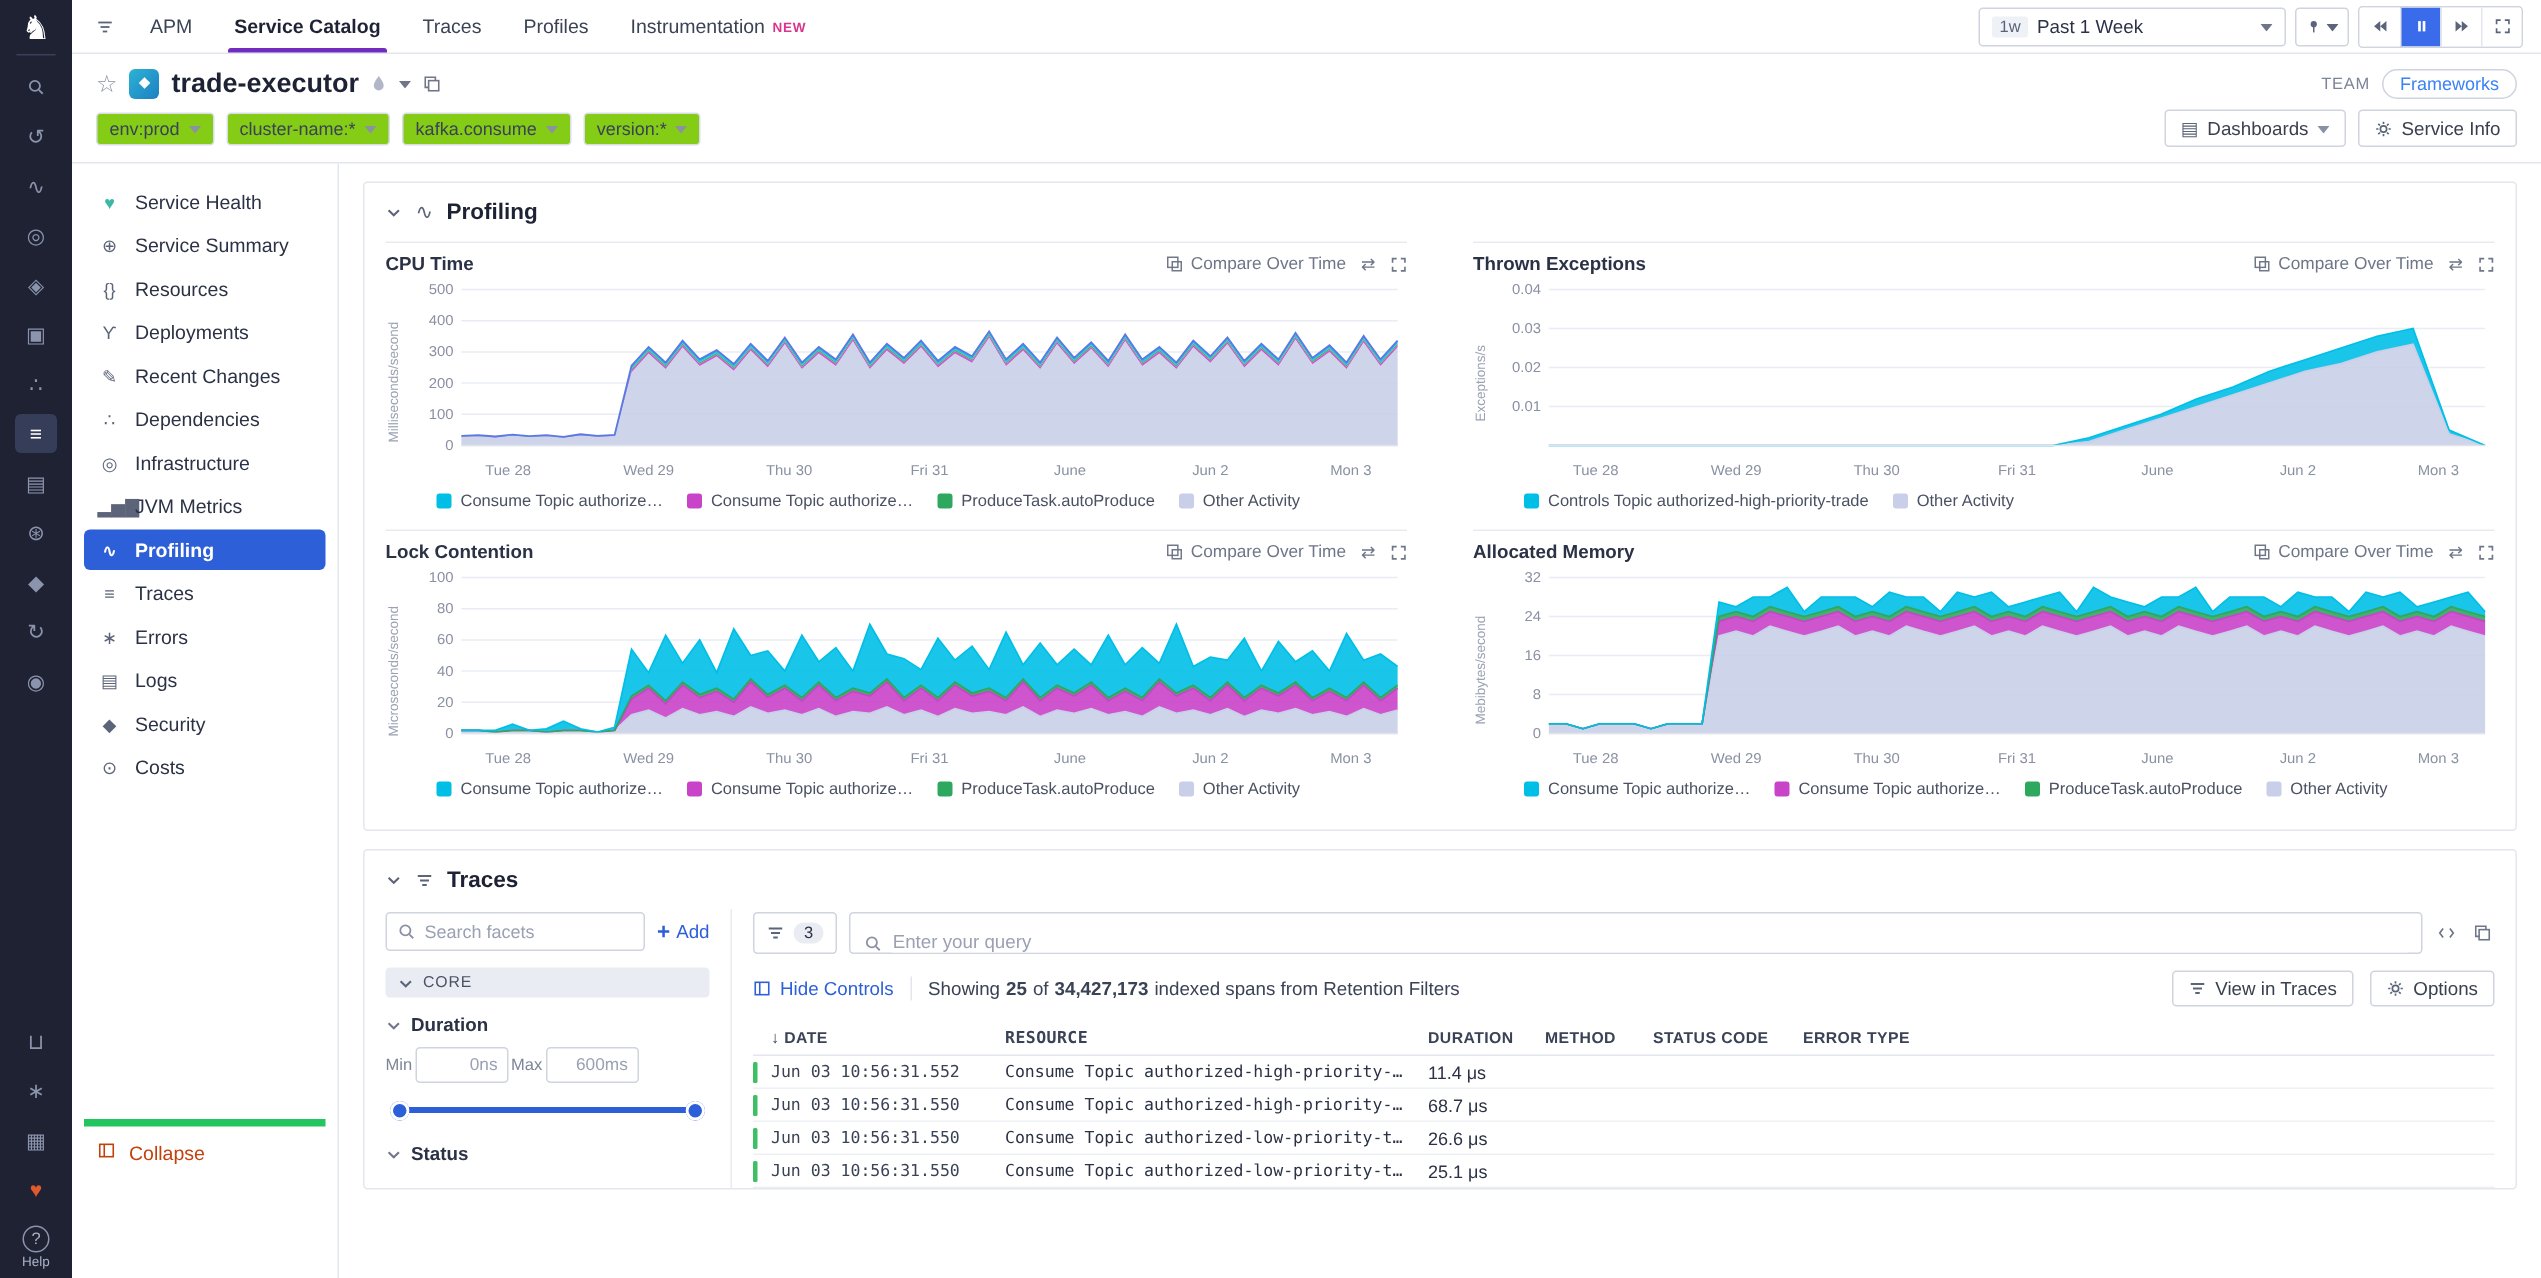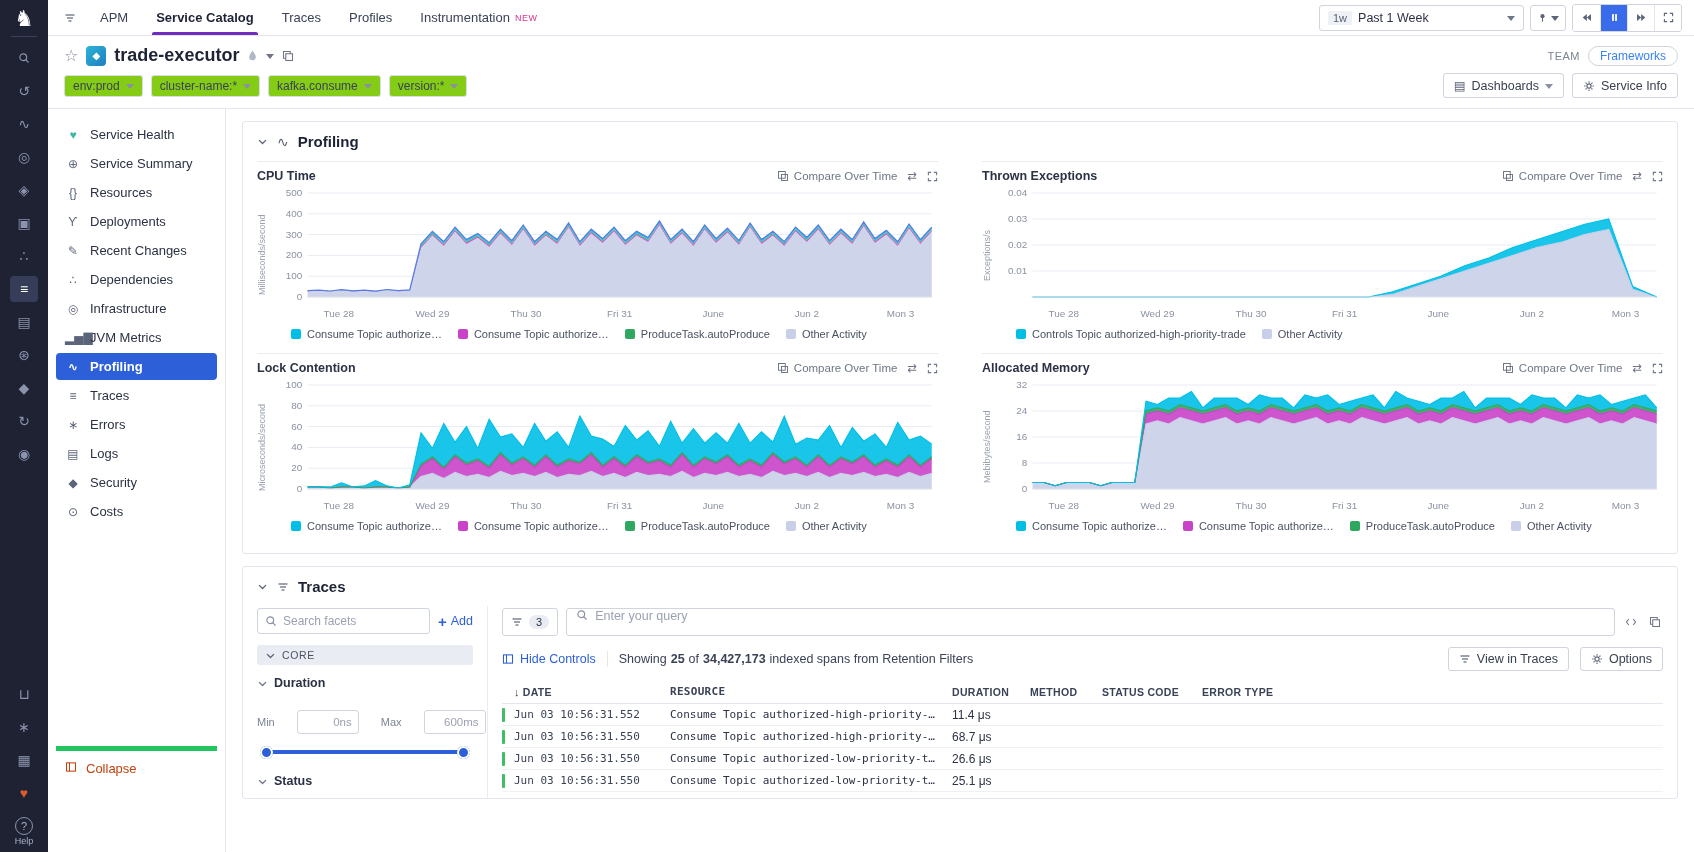--- a/index.html
+++ b/index.html
@@ -21,21 +21,21 @@
 
   .main-col{flex:1;display:flex;flex-direction:column;min-width:0}
 
   
   .topnav{height:36px;border-bottom:1px solid #e3e6ec;display:flex;align-items:center;padding:0 12px;gap:6px;flex-shrink:0}
   .topnav-burger{color:#5b6478;display:flex;align-items:center;padding:0 4px}
   .tabs{display:flex;height:100%}
   .tab{display:flex;align-items:center;gap:5px;padding:0 14px;font-size:13px;color:#3a4256;position:relative;cursor:pointer;white-space:nowrap}
   .tab.active{font-weight:bold;color:#1d2334}
   .tab.active::after{content:"";position:absolute;left:10px;right:10px;bottom:0;height:3px;background:#6f2cbf;border-radius:2px 2px 0 0}
-  .new-badge{font-size:9px;font-weight:normal;color:#d9358f;letter-spacing:.5px}
+  .new-badge{font-size:9px;font-weight:bold;color:#d9358f;letter-spacing:.5px}
   .time-widget{margin-left:auto;height:26px;border:1px solid #cfd4de;border-radius:3px;display:flex;align-items:center;gap:6px;padding:0 8px;min-width:205px;cursor:pointer}
   .tw-chip{background:#eef1f5;border-radius:2px;padding:1px 5px;font-size:11px;color:#5a6378}
   .tw-label{font-size:12.5px;color:#2b3245}
   .time-widget .caret{margin-left:auto;color:#6e7687;display:flex}
   .pin-btn{height:26px;border:1px solid #cfd4de;border-radius:3px;display:flex;align-items:center;gap:3px;padding:0 6px;color:#5b6478;cursor:pointer}
   .nav-group{display:flex;border:1px solid #cfd4de;border-radius:3px;overflow:hidden}
   .nav-btn{width:27px;height:26px;display:flex;align-items:center;justify-content:center;background:#fff;color:#5b6478;border:none;border-left:1px solid #e3e6ec;cursor:pointer}
   .nav-btn:first-child{border-left:none}
   .nav-btn.active{background:#3a6bea;color:#fff}
 
@@ -94,34 +94,34 @@
   .facet-search-row{display:flex;align-items:center;gap:8px}
   .input-box{flex:1;height:26px;border:1px solid #cfd4de;border-radius:3px;display:flex;align-items:center;gap:6px;padding:0 7px;color:#8a91a3;background:#fff}
   .input-box input{border:none;outline:none;width:100%;font-size:12px;color:#2b3245;font-family:inherit}
   .input-box input::placeholder{color:#9aa1b2}
   .add-btn{display:flex;align-items:center;gap:4px;color:#2d5fd8;font-size:12.5px;background:none;border:none;cursor:pointer;font-family:inherit}
   .add-btn .plus{font-size:15px;font-weight:bold}
   .core-bar{margin-top:11px;background:#e9ecf2;border-radius:3px;padding:4px 8px;font-size:10.5px;font-weight:normal;letter-spacing:.6px;color:#4a5163;display:flex;align-items:center;gap:6px;cursor:pointer}
   .facet{margin-top:11px}
   .facet-title{display:flex;align-items:center;gap:6px;font-size:12.5px;font-weight:bold;color:#2b3245;cursor:pointer}
   .facet-title .sect-chevron{color:#6e7687}
-  .minmax{display:flex;align-items:center;gap:22px;margin-top:20px}
+  .minmax{display:flex;align-items:center;gap:2px;margin-top:8px}
   .mm-label{font-size:11px;color:#7c8496}
   .mm-input{width:62px;height:24px;border:1px solid #cfd4de;border-radius:3px;font-size:11.5px;text-align:right;padding:0 6px;color:#2b3245;outline:none;font-family:inherit}
   .mm-input::placeholder{color:#9aa1b2}
   .slider{margin:16px 6px 4px;height:4px;background:#2d5fd8;border-radius:2px;position:relative;cursor:pointer}
   .handle{position:absolute;top:-4.5px;width:13px;height:13px;border-radius:50%;background:#2d5fd8;box-shadow:0 0 0 2px #fff inset}
   .handle.left{left:-3px}.handle.right{right:-3px}
   .facet-title.status{margin-top:16px}
 
   .results{flex:1;min-width:0;border-left:1px solid #e8ebf0;padding:2px 0 0 14px}
   .query-row{display:flex;align-items:center;gap:8px}
   .filter-chip{height:28px;border:1px solid #cfd4de;border-radius:3px;display:flex;align-items:center;gap:6px;padding:0 8px;color:#5b6478;cursor:pointer}
   .count-badge{background:#e9ecf2;border-radius:9px;padding:1px 7px;font-size:11px;color:#2b3245}
-  .query-box{flex:1;height:28px;border:1px solid #cfd4de;border-radius:3px;display:flex;align-items:flex-start;gap:7px;padding:0 9px;color:#8a91a3}
+  .query-box{flex:1;height:28px;border:1px solid #cfd4de;border-radius:3px;display:flex;align-items:flex-end;gap:7px;padding:0 9px;color:#8a91a3}
   .query-box input{border:none;outline:none;width:100%;font-size:12.5px;font-family:inherit;color:#2b3245}
   .query-box input::placeholder{color:#9aa1b2}
   .qicon{color:#6e7687;display:flex;cursor:pointer;padding:2px}
   .controls-row{display:flex;align-items:center;gap:11px;margin-top:11px}
   .hide-controls{display:inline-flex;align-items:center;gap:6px;color:#2d5fd8;font-size:12.5px;cursor:pointer}
   .vdiv{width:1px;height:16px;background:#e3e6ec}
   .showing{font-size:12.5px;color:#3a4256;display:inline-flex;gap:4px}
   .showing b{font-weight:bold}
   .spacer{flex:1}
 

